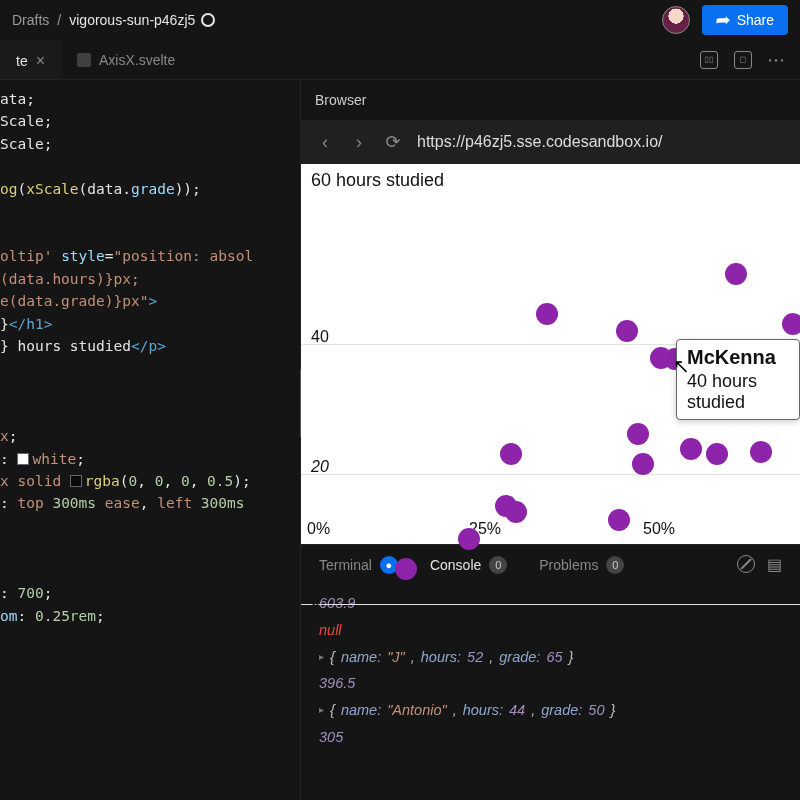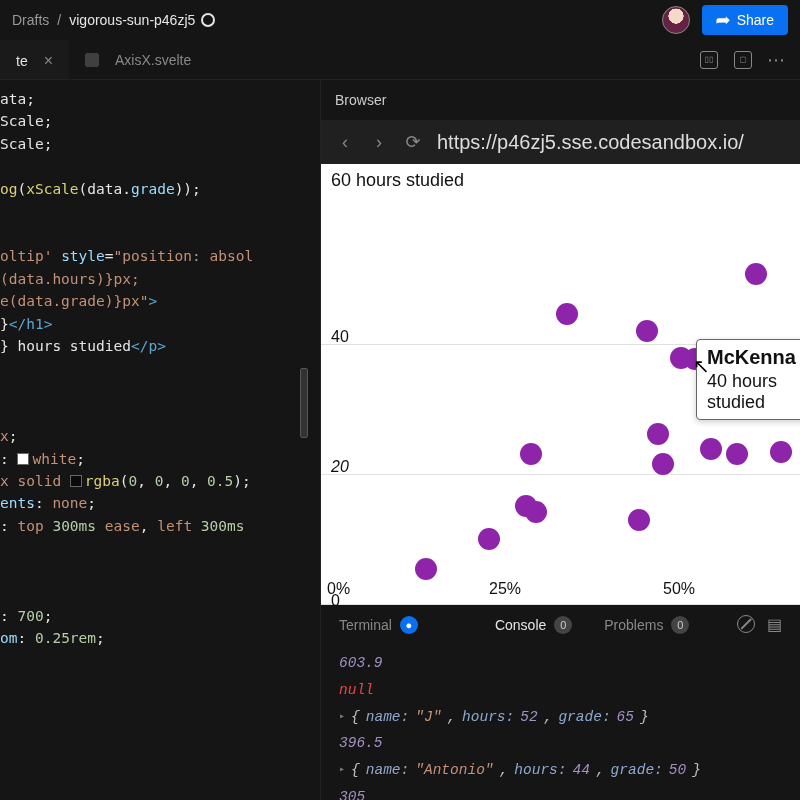--- a/index.html
+++ b/index.html
@@ -29,30 +29,30 @@
   font-size: 14px; display: flex; align-items: center; gap: 6px;
   font-weight:500;
 }
 .share-btn .arrow { font-size: 18px; line-height:1;}
 .tabs {
   height: 40px; display: flex; align-items: center;
   background: #151515; border-bottom:1px solid #222;
 }
 .tab {
   padding: 0 16px; height: 100%; display: flex; align-items: center;
-  gap: 16px; font-size: 14px; color: #888;
+  gap: 8px; font-size: 14px; color: #888;
 }
 .tab.active { color: #e5e5e5; border-top: 2px solid transparent; background:#1a1a1a;}
 .tab .close { color: #888; font-size: 16px; }
 .tab-svelte { width:14px; height:14px; border-radius:2px; background:#404040; display:inline-block;}
 .tab-actions { margin-left: auto; display: flex; gap: 16px; padding: 0 14px; color: #888; }
 .tab-actions .ic { width:18px; height:18px; display:flex; align-items:center; justify-content:center; border:1.5px solid #888; border-radius:3px; font-size:8px;}
 .tab-actions .dots{border:none; font-size:18px; letter-spacing:2px;}
 
-.main { display: flex; height: calc(800px - 80px); gap: 20px; }
+.main { display: flex; height: calc(800px - 80px); }
 .editor { width: 300px; background: #151515; padding: 8px 0 8px 0; font-family: Consolas, Monaco, monospace; font-size: 14.5px; line-height: 1.55; overflow:hidden;}
 .editor .line { white-space: pre; }
 .var { color: #e5e5e5; }
 .func { color: #dcd17a; }
 .prop { color: #9cdcfe; }
 .str { color: #c39178; }
 .num { color: #b5cea8; }
 .op { color: #e5e5e5; }
 .html-tag{ color:#5ba7d0;}
 .attr{ color:#9cdcfe;}
@@ -65,58 +65,58 @@
 .right-col { flex: 1; display: flex; flex-direction: column; border-left:1px solid #222;}
 .browser-header {
   height: 40px; display: flex; align-items: center; padding: 0 14px;
   font-size: 14px; color: #ccc; background:#151515;
 }
 .browser-toolbar {
   height: 44px; display: flex; align-items: center; gap: 14px;
   padding: 0 14px; background: #202020;
 }
 .nav-ic { color: #888; font-size: 18px; width:20px; text-align:center;}
-.url-bar { flex: 1; color: #ddd; font-size: 20px; }
+.url-bar { flex: 1; color: #ddd; font-size: 16px; }
 .resizer{ position:absolute; left:300px; top:368px; width:8px; height:70px; background:#333; border:1px solid #555; border-radius:2px;}
 
 .preview {
-  background: #fff; height: 440px; position: relative;
+  background: #fff; height: 380px; position: relative;
   font-family: -apple-system, sans-serif; color:#111;
 }
 .chart-title { position: absolute; left: 10px; top: 6px; font-size: 18px; }
 .chart-area { position: absolute; left: 0; top: 0; right: 0; bottom: 0; margin-top: 40px; }
 .ytick{ position:absolute; left:10px; font-size:16px;}
 .yline{ position:absolute; left:0; right:0; height:1px; background:#e1e1e1;}
 .xtick{ position:absolute; bottom:6px; font-size:16px;}
 .dot{ position:absolute; width:22px; height:22px; border-radius:50%; background:#8e24aa; transform:translate(-50%,-50%);}
 .tooltip{
   position:absolute; background:#fff; border:1px solid #666; border-radius:4px;
   padding:6px 10px; font-size:18px; box-shadow:0 2px 6px rgba(0,0,0,0.2);
 }
 .tooltip h1{ font-size:20px; font-weight:700; margin-bottom:2px;}
 .cursor{ position:absolute; font-size:20px; color:#000;}
 
 .terminal-tabs{
   height:40px; display:flex; align-items:center; gap:32px;
   padding:0 18px; font-size:14px; background:#151515; border-top:1px solid #222;
 }
 .term-tab{ color:#888; display:flex; align-items:center; gap:8px;}
-.term-tab.active{ color:#e5e5e5;margin-left:45px;}
+.term-tab.active{ color:#e5e5e5;}
 .badge{ display:inline-flex; align-items:center; justify-content:center;
   min-width:18px; height:18px; border-radius:10px; font-size:11px; padding:0 4px;}
 .badge-blue{ background:#0971f1; color:#fff;}
 .badge-gray{ background:#444; color:#ccc;}
 .term-right{ margin-left:auto; display:flex; gap:12px; color:#888; font-size:16px;}
 .term-right .circ-slash{ width:18px; height:18px; position:relative;}
 .term-right .circ-slash::before{content:""; position:absolute; inset:0; border:1.5px solid #888; border-radius:50%;}
 .term-right .circ-slash::after{content:""; position:absolute; left:2px; top:8px; width:14px; height:1.5px; background:#888; transform:rotate(-45deg);}
 
 .console{
   flex:1; background:#151515; padding:6px 18px;
-  font-family: Liberation Mono, monospace; font-size:14.5px; line-height:1.85; font-style:italic;
+  font-family: Liberation Sans, sans-serif; font-size:14.5px; line-height:1.85; font-style:italic;
   overflow:hidden;
 }
 .console .row{ display:flex; gap:6px; align-items:center;}
 .tri{ color:#777; font-size:10px; font-style:normal;}
 .num2{ color:#a38fc0;}
 .null{ color:#ef4444;}
 .key{ color:#8fa8cf;}
 .strv{ color:#c39178;}
 .brace{ color:#c0c0c0;}
 </style>
@@ -171,21 +171,20 @@
 <div class="line"><span class="str">(data.hours)}px;</span></div>
 <div class="line"><span class="str">e(data.grade)}px"</span><span class="html-tag">&gt;</span></div>
 <div class="line"><span class="op">}</span><span class="html-tag">&lt;/h1&gt;</span></div>
 <div class="line"><span class="op">}</span> hours studied<span class="html-tag">&lt;/p&gt;</span></div>
 <div class="line"> </div>
 <div class="line"> </div>
 <div class="line"> </div>
 <div class="line"><span class="css-val">x</span>;</div>
 <div class="line">: <span class="swatch sw-white"></span><span class="css-val">white</span>;</div>
 <div class="line"><span class="css-val">x solid</span> <span class="swatch sw-rgba"></span><span class="func">rgba</span>(<span class="num">0</span>, <span class="num">0</span>, <span class="num">0</span>, <span class="num">0.5</span>);</div>
-<div class="line"><span class="css-prop">ents</span>: <span class="css-val">none</span>;</div>
 <div class="line">: <span class="css-val">top</span> <span class="num">300ms</span> <span class="css-val">ease</span>, <span class="css-val">left</span> <span class="num">300ms</span></div>
 <div class="line"> </div>
 <div class="line"> </div>
 <div class="line"> </div>
 <div class="line">: <span class="num">700</span>;</div>
 <div class="line"><span class="css-prop">om</span>: <span class="num">0.25rem</span>;</div>
   </div>
 
   <div class="resizer"></div>
 

